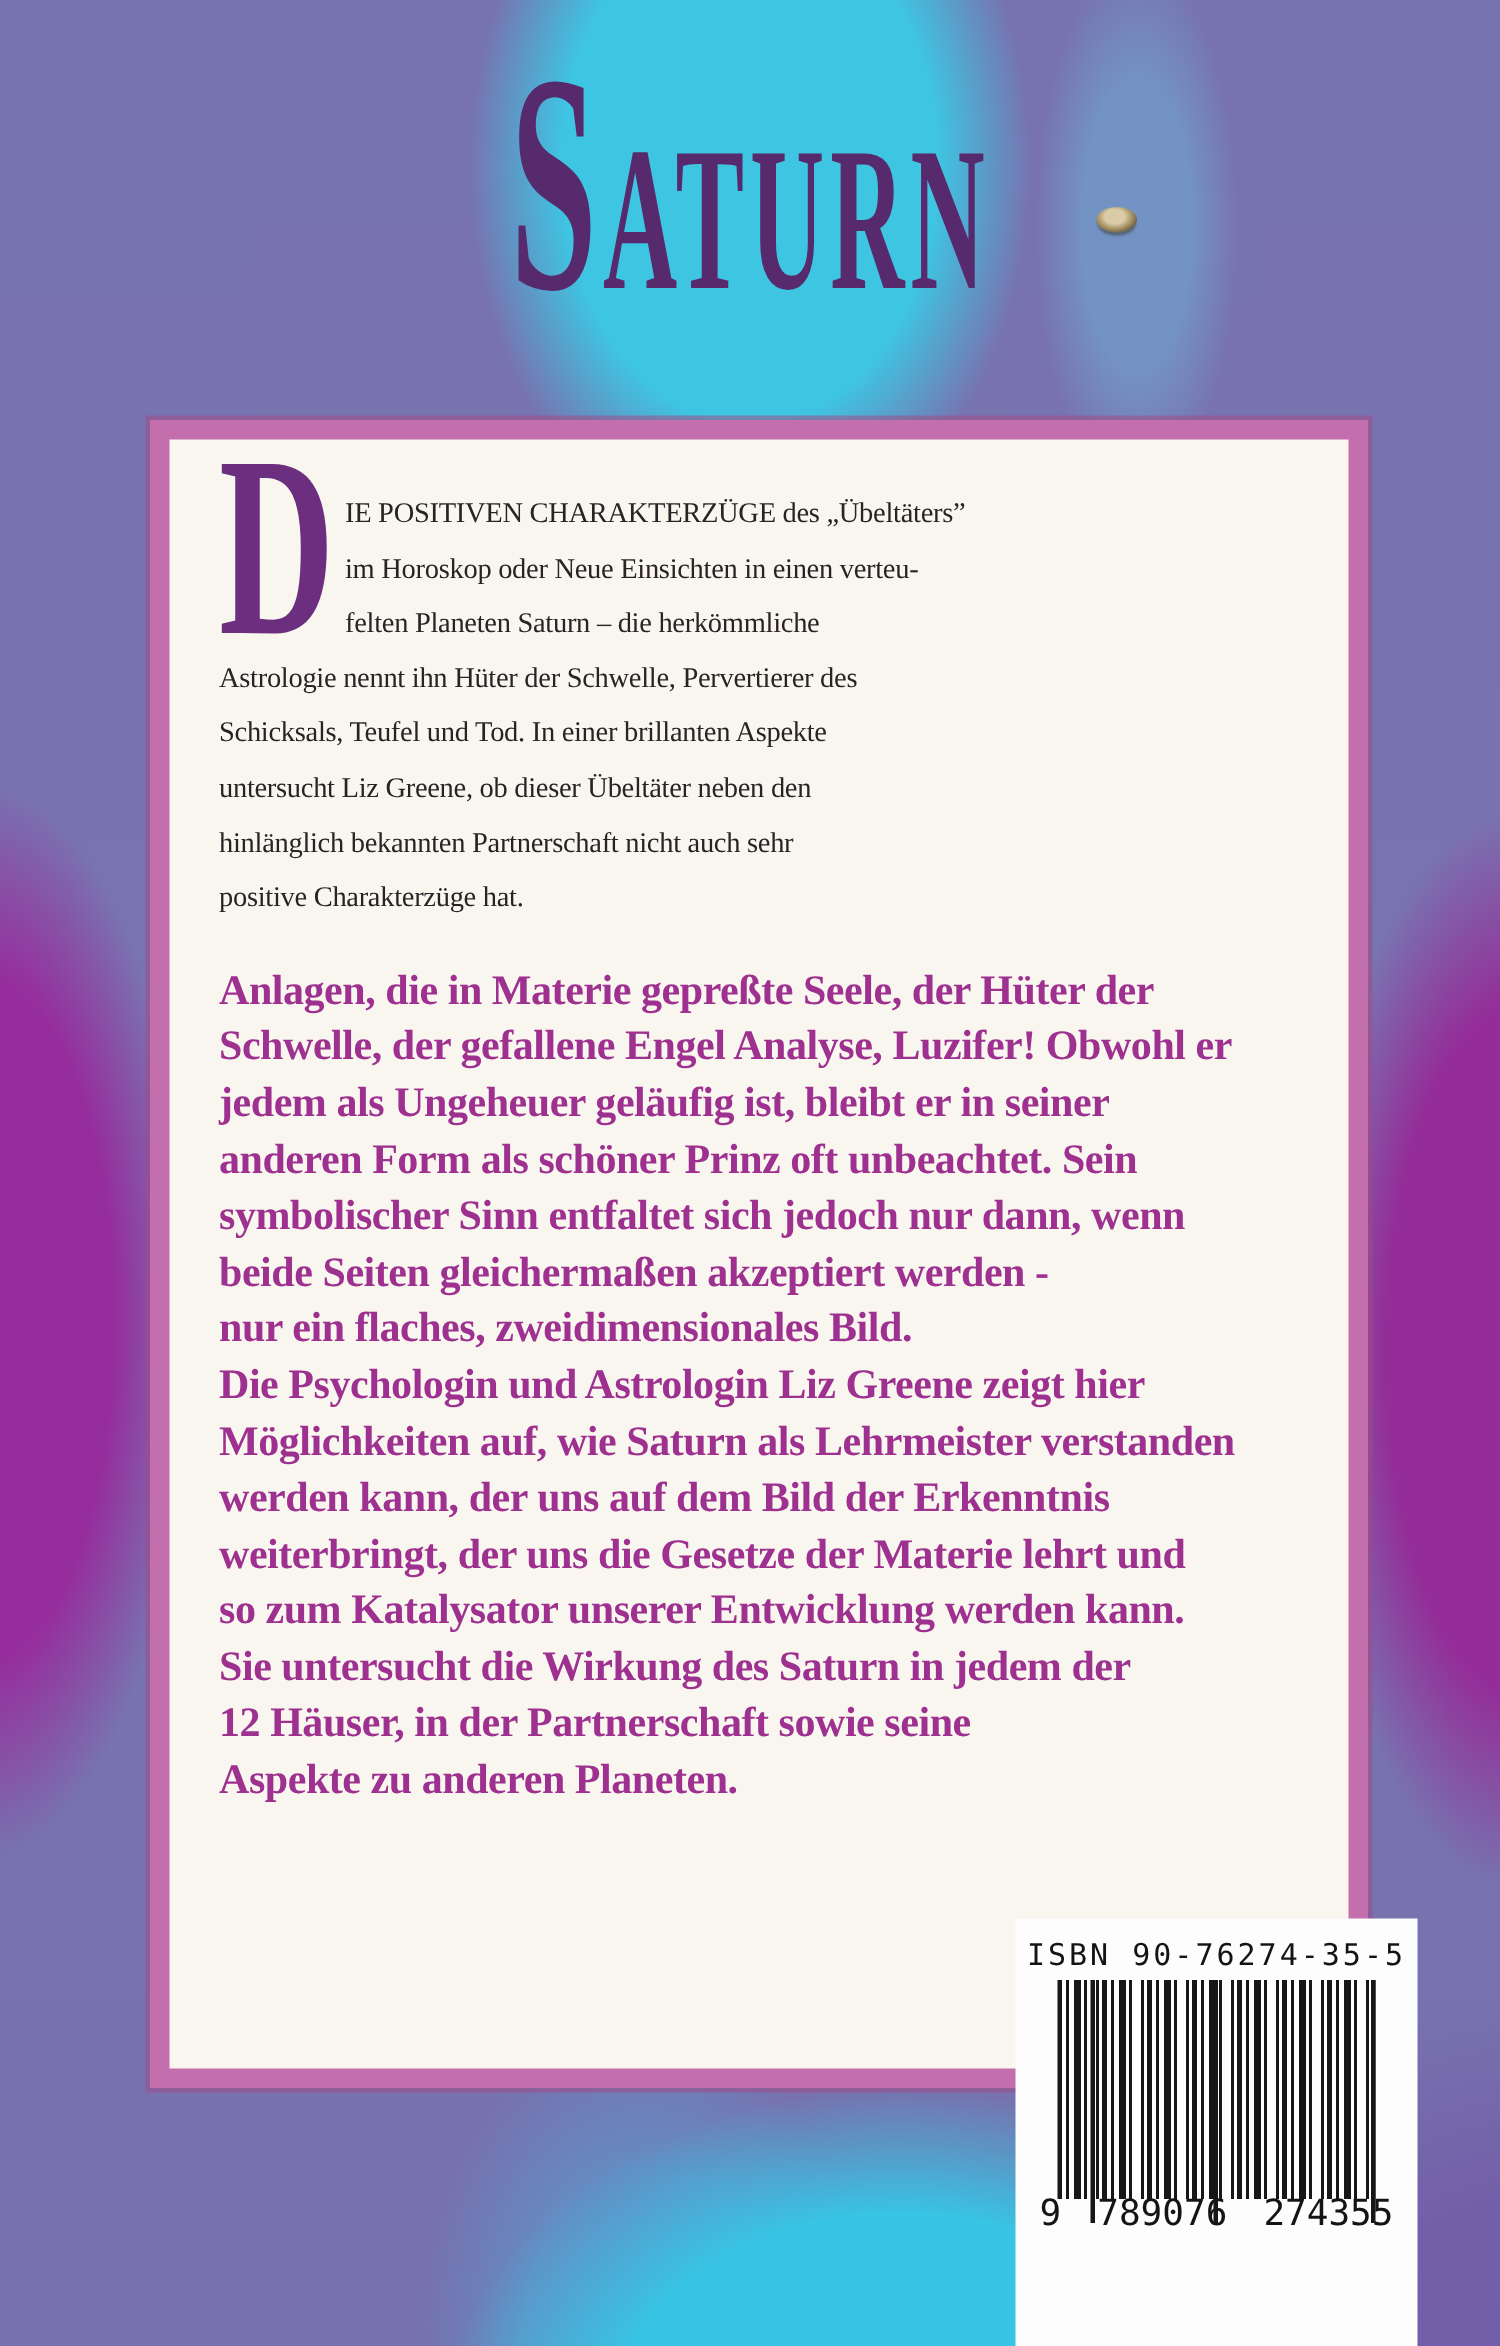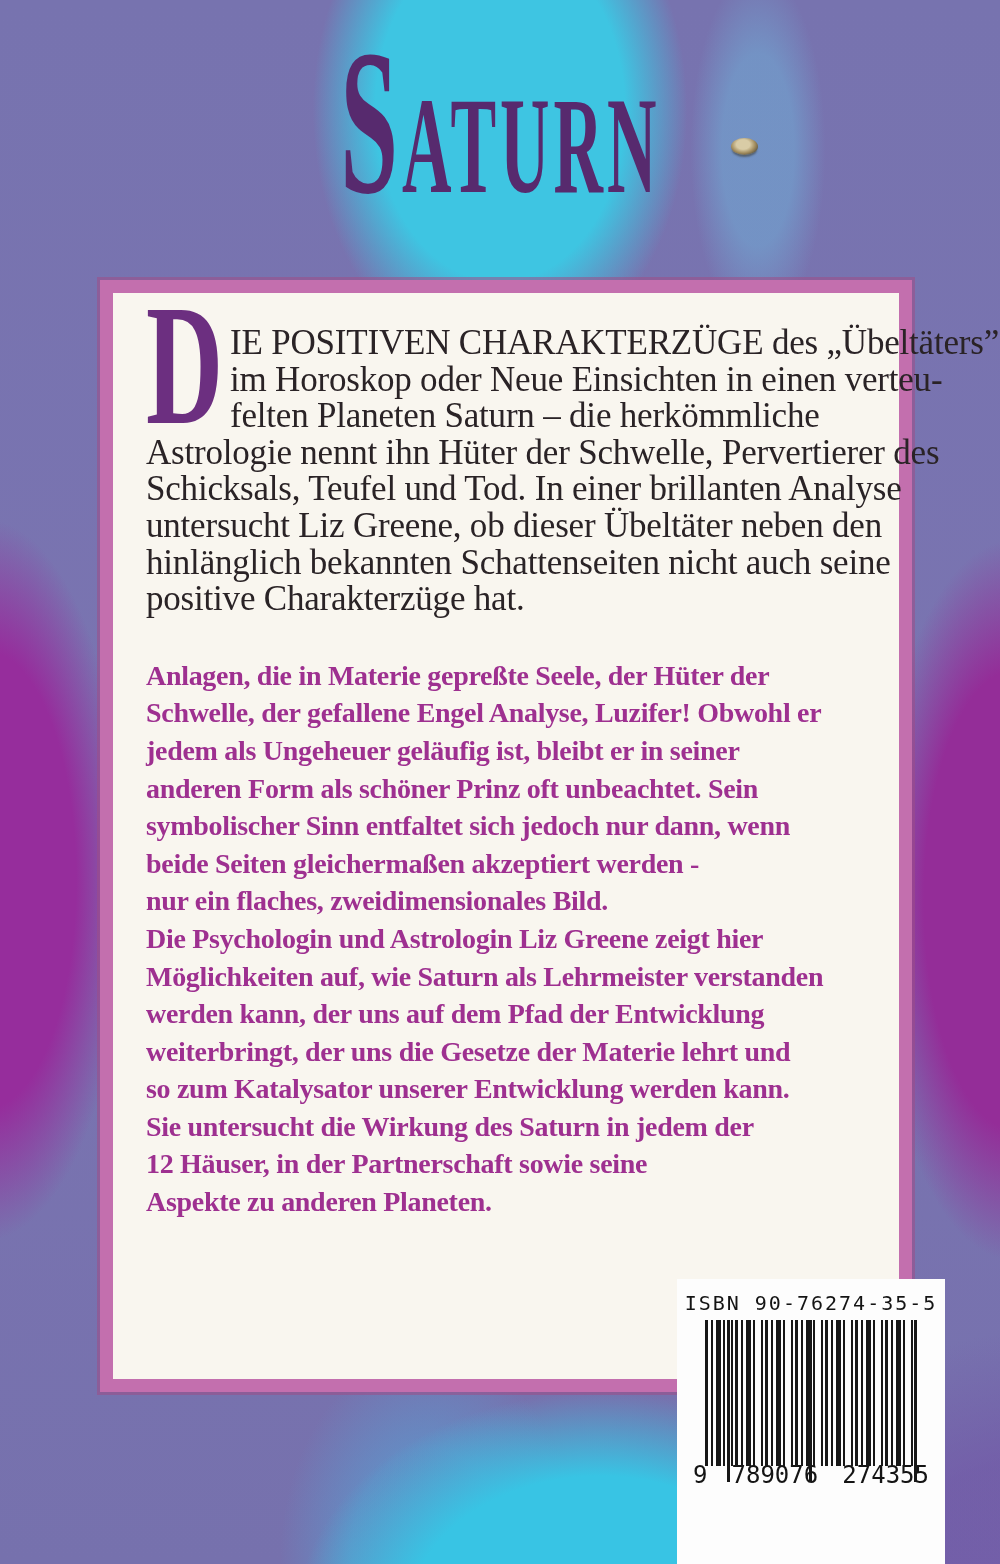--- a/index.html
+++ b/index.html
@@ -41,21 +41,21 @@
     box-sizing:border-box;border:13px solid #c36fae;background:#f9f6ef;
     box-shadow:0 0 0 3px rgba(158,76,134,.55);z-index:2;
   }
   .panel-content{position:relative;padding:32px 30px 0 33px;}
   .dropcap{
     position:absolute;left:33px;top:-14px;font-size:172px;line-height:1;
     color:#6c2f80;font-weight:bold;transform:scaleX(.62);transform-origin:0 0;
   }
   .para{margin:0;}
   .para .line{white-space:nowrap;}
-  .para1{font-size:35px;line-height:36.6px;letter-spacing:-0.2px;color:#2a2326;margin-bottom:39px;}
+  .para1{font-size:19px;line-height:36.6px;letter-spacing:-0.2px;color:#2a2326;margin-bottom:24px;}
   .para1 .line:nth-child(-n+3){margin-left:84px;}
   .para-magenta{font-size:28px;line-height:37.6px;letter-spacing:-0.3px;font-weight:bold;color:#9e3090;}
   
   .barcode{
     position:absolute;left:677px;top:1279px;width:268px;height:292px;
     background:#fdfdfd;z-index:3;
   }
   .isbn{
     margin-top:12px;text-align:center;
     font-family:"DejaVu Sans Mono",monospace;font-size:20px;letter-spacing:2px;color:#141414;
@@ -90,38 +90,38 @@
   </div>
 
   <div class="panel">
     <div class="panel-content">
       <div class="dropcap">D</div>
       <div class="para para1">
           <div class="line">IE POSITIVEN CHARAKTERZÜGE des „Übeltäters”</div>
           <div class="line">im Horoskop oder Neue Einsichten in einen verteu-</div>
           <div class="line">felten Planeten Saturn – die herkömmliche</div>
           <div class="line">Astrologie nennt ihn Hüter der Schwelle, Pervertierer des</div>
-          <div class="line">Schicksals, Teufel und Tod. In einer brillanten Analyse</div>
+          <div class="line">Schicksals, Teufel und Tod. In einer brillanten Aspekte</div>
           <div class="line">untersucht Liz Greene, ob dieser Übeltäter neben den</div>
-          <div class="line">hinlänglich bekannten Schattenseiten nicht auch seine</div>
+          <div class="line">hinlänglich bekannten Partnerschaft nicht auch sehr</div>
           <div class="line">positive Charakterzüge hat.</div>
         </div>
       <div class="para para-magenta">
           <div class="line">Anlagen, die in Materie gepreßte Seele, der Hüter der</div>
           <div class="line">Schwelle, der gefallene Engel Analyse, Luzifer! Obwohl er</div>
           <div class="line">jedem als Ungeheuer geläufig ist, bleibt er in seiner</div>
           <div class="line">anderen Form als schöner Prinz oft unbeachtet. Sein</div>
           <div class="line">symbolischer Sinn entfaltet sich jedoch nur dann, wenn</div>
           <div class="line">beide Seiten gleichermaßen akzeptiert werden -</div>
           <div class="line">nur ein flaches, zweidimensionales Bild.</div>
         </div>
       <div class="para para-magenta">
           <div class="line">Die Psychologin und Astrologin Liz Greene zeigt hier</div>
           <div class="line">Möglichkeiten auf, wie Saturn als Lehrmeister verstanden</div>
-          <div class="line">werden kann, der uns auf dem Pfad der Entwicklung</div>
+          <div class="line">werden kann, der uns auf dem Bild der Erkenntnis</div>
           <div class="line">weiterbringt, der uns die Gesetze der Materie lehrt und</div>
           <div class="line">so zum Katalysator unserer Entwicklung werden kann.</div>
           <div class="line">Sie untersucht die Wirkung des Saturn in jedem der</div>
           <div class="line">12 Häuser, in der Partnerschaft sowie seine</div>
           <div class="line">Aspekte zu anderen Planeten.</div>
         </div>
     </div>
   </div>
 
   <div class="barcode">

